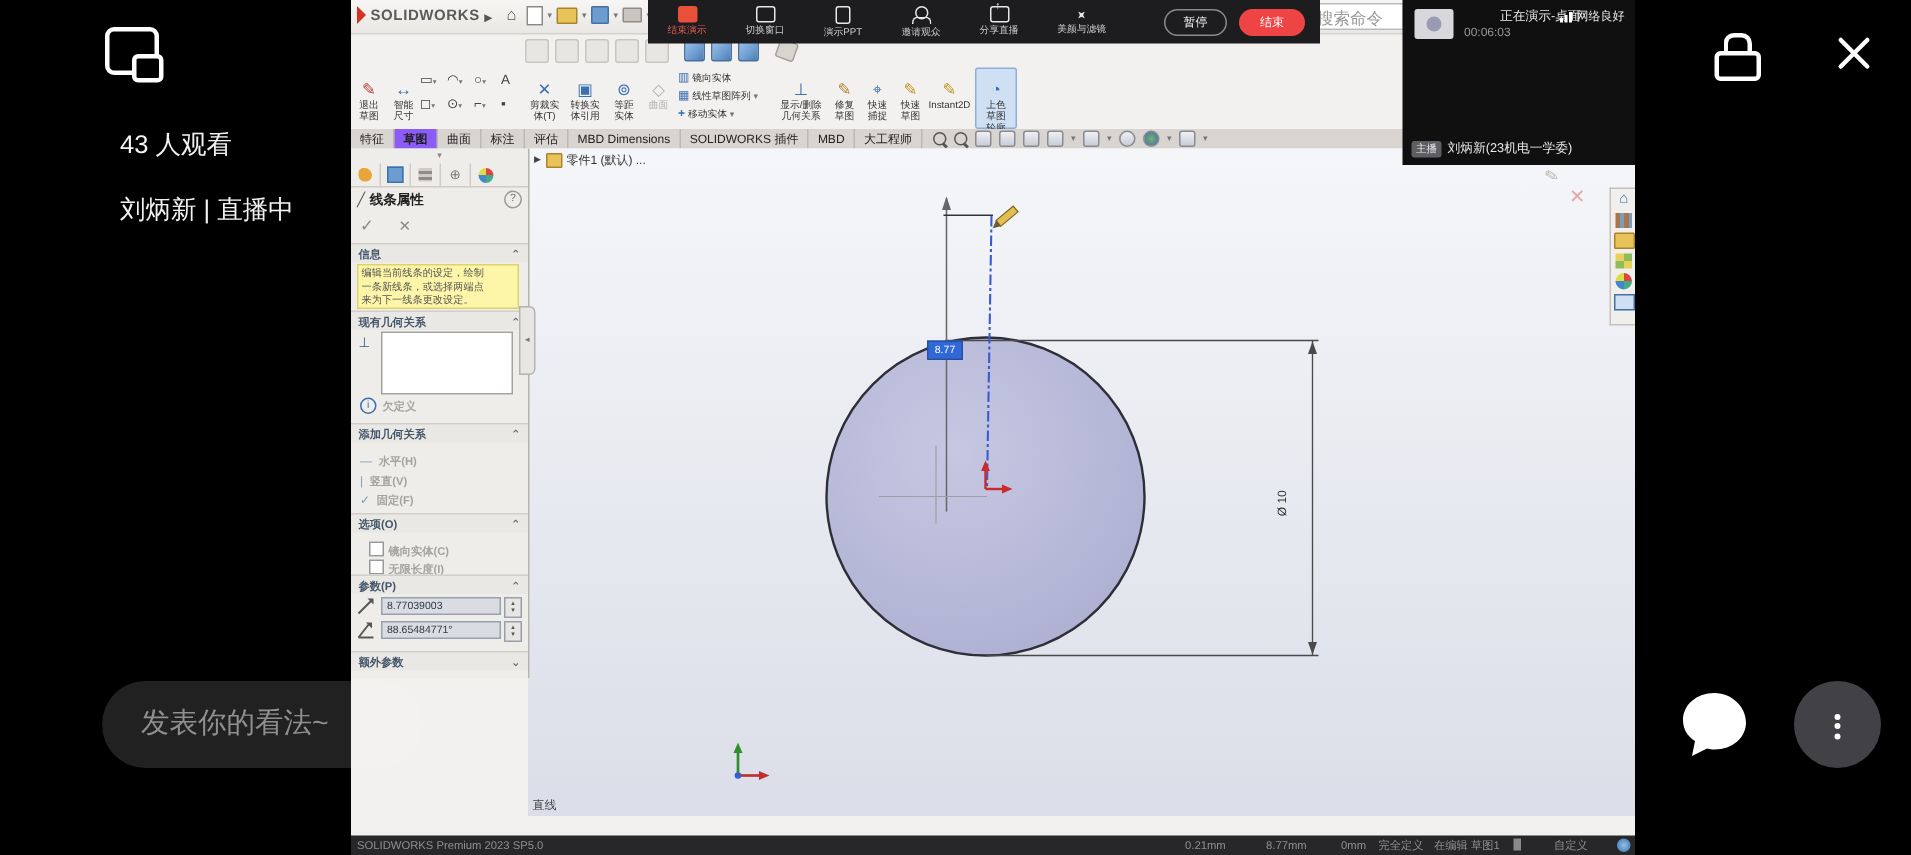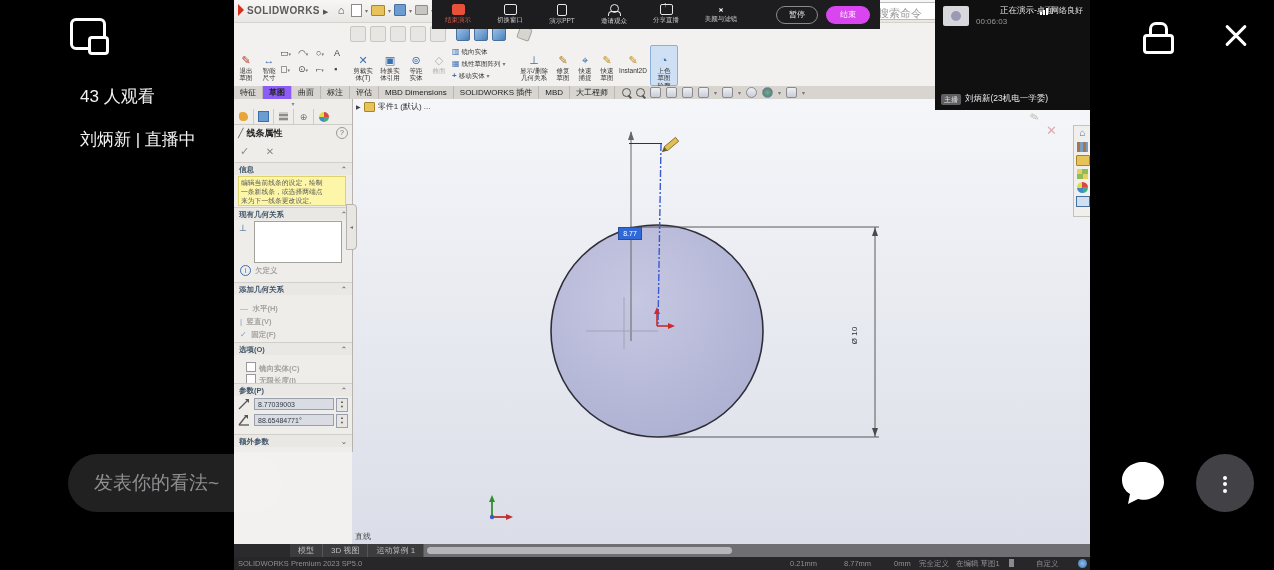--- a/index.html
+++ b/index.html
@@ -54,21 +54,21 @@
   .statusbar{left:0;top:557px;width:856px;height:13px;background:#27272a;color:#8f8f93;font-size:7.5px;line-height:13px;}
   .statusbar span{position:absolute;white-space:nowrap;}
   
   #rectool{left:432px;top:0;width:448px;height:29px;background:#1d1d1f;display:flex;align-items:center;z-index:40;}
   .rt-item{display:flex;flex-direction:column;align-items:center;justify-content:center;width:52px;height:29px;}
   .rt-item .lbl{font-size:6.5px;color:#c9c9cc;margin-top:1px;white-space:nowrap;}
   .rt-item.red .lbl{color:#e05c50;}
   .rt-ic{width:11px;height:9px;border:1.2px solid #e8e8ea;border-radius:2px;}
   .rt-ic.redbg{background:#e8503a;border-color:#e8503a;}
   .btn-pause{border:1px solid #8a8a8e;color:#f0f0f2;border-radius:10px;font-size:8px;line-height:16px;padding:0 12px;background:transparent;}
-  .btn-end{background:#d946ef;color:#fff;border-radius:11px;font-size:8px;line-height:18px;padding:0 14px;border:none;}
+  .btn-end{background:#ef4444;color:#fff;border-radius:11px;font-size:8px;line-height:18px;padding:0 14px;border:none;}
   
   #preview{left:935px;top:0;width:155px;height:110px;background:#101010;z-index:50;}
   .pv-small{font-size:8.5px;color:#e8e8ea;white-space:nowrap;}
   .pv-dim{font-size:8px;color:#9a9a9e;}
   .badge{background:#5f5f63;color:#e8e8ea;font-size:7px;line-height:11px;border-radius:2px;padding:0 3px;}
   
   .dotcol{width:4px;height:4px;border-radius:50%;background:#fff;margin:2.5px auto;}
 </style>
 </head>
 <body>
@@ -347,29 +347,20 @@
           <polygon points="6,1 10,1 10,5" fill="#555"></polygon>
         </svg>
       <div class="pfield" style="top:315px;">88.65484771°</div>
       <div class="spin" style="left:102px;top:315px;">▲<br>▼</div>
 
       <div class="phead" style="top:335px;"><span>额外参数</span><span class="chev">⌄</span></div>
     </div>
 
     <div class="abs" style="left:112px;top:204px;width:9px;height:44px;background:#e8e6e2;border:1px solid #b6b3ae;border-radius:0 4px 4px 0;font-size:6px;color:#777;text-align:center;line-height:44px;z-index:13;">◂</div>
 
-    <div class="modeltabs abs">
-      <div style="width:56px;height:13px;background:#2a2a2c;"></div>
-      <span class="mtab">模型</span>
-      <span class="mtab">3D 视图</span>
-      <span class="mtab">运动算例 1</span>
-      <div style="flex:1;height:13px;background:#6f6f73;position:relative;">
-        <div style="position:absolute;left:3px;top:3px;width:305px;height:7px;background:#b6b6ba;border-radius:4px;"></div>
-      </div>
-    </div>
 
     <div class="statusbar abs">
       <span style="left:4px;">SOLIDWORKS Premium 2023 SP5.0</span>
       <span style="left:556px;">0.21mm</span>
       <span style="left:610px;">8.77mm</span>
       <span style="left:660px;">0mm</span>
       <span style="left:685px;">完全定义</span>
       <span style="left:722px;">在编辑 草图1</span>
       <span style="left:775px;width:5px;height:8px;background:#8a8a8e;top:2px;"></span>
       <span style="left:802px;">自定义</span>

